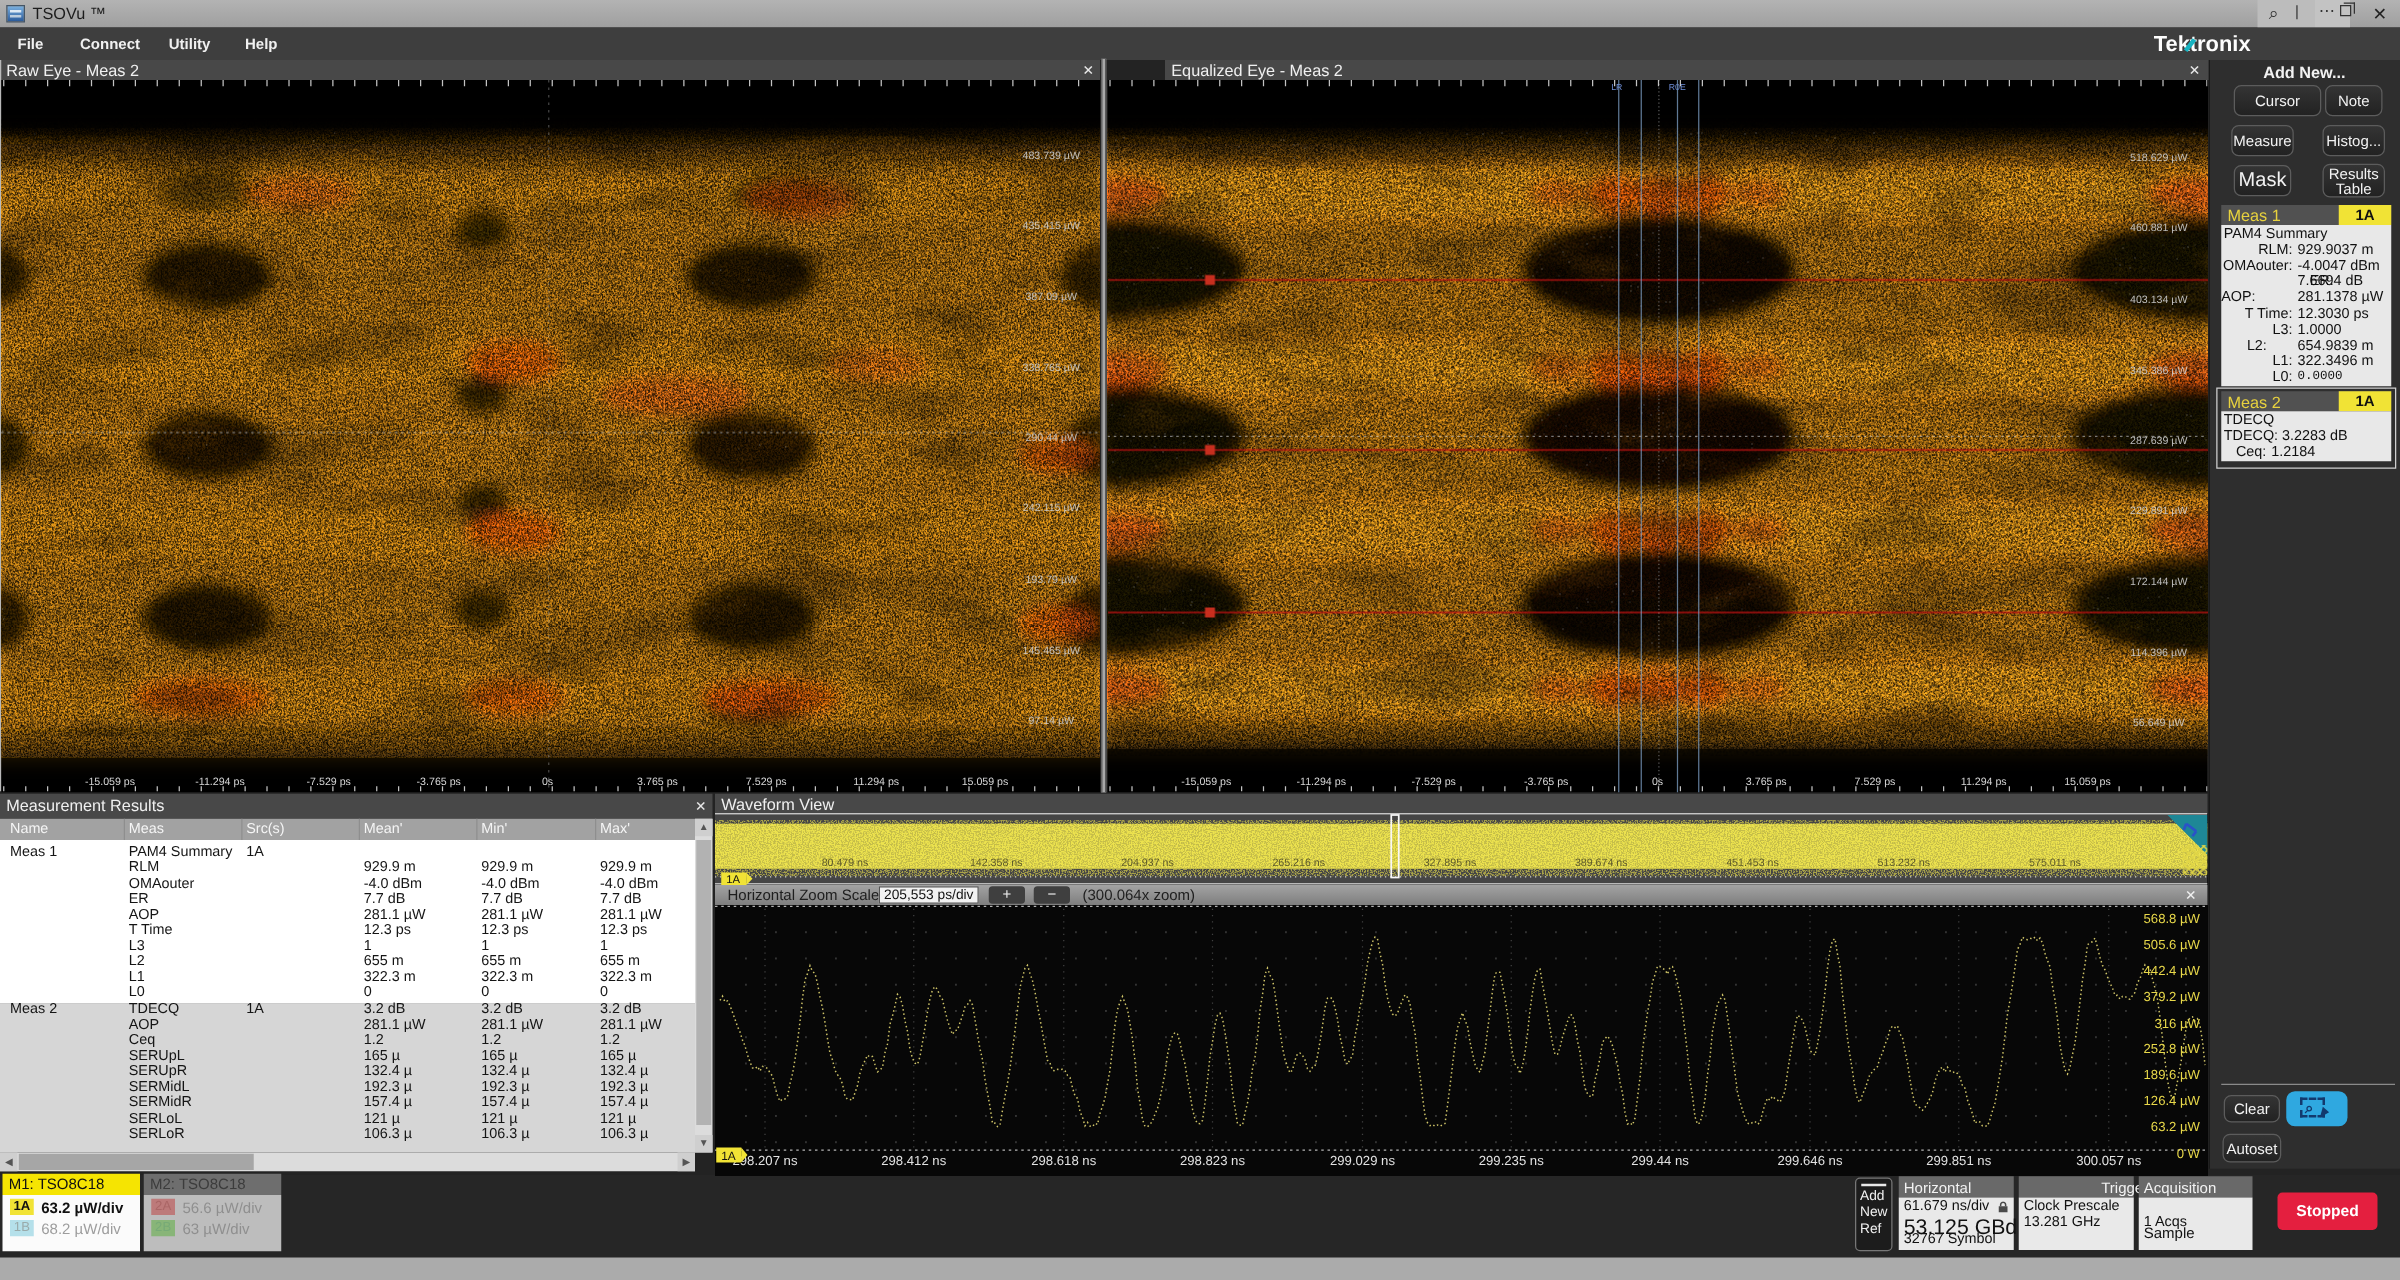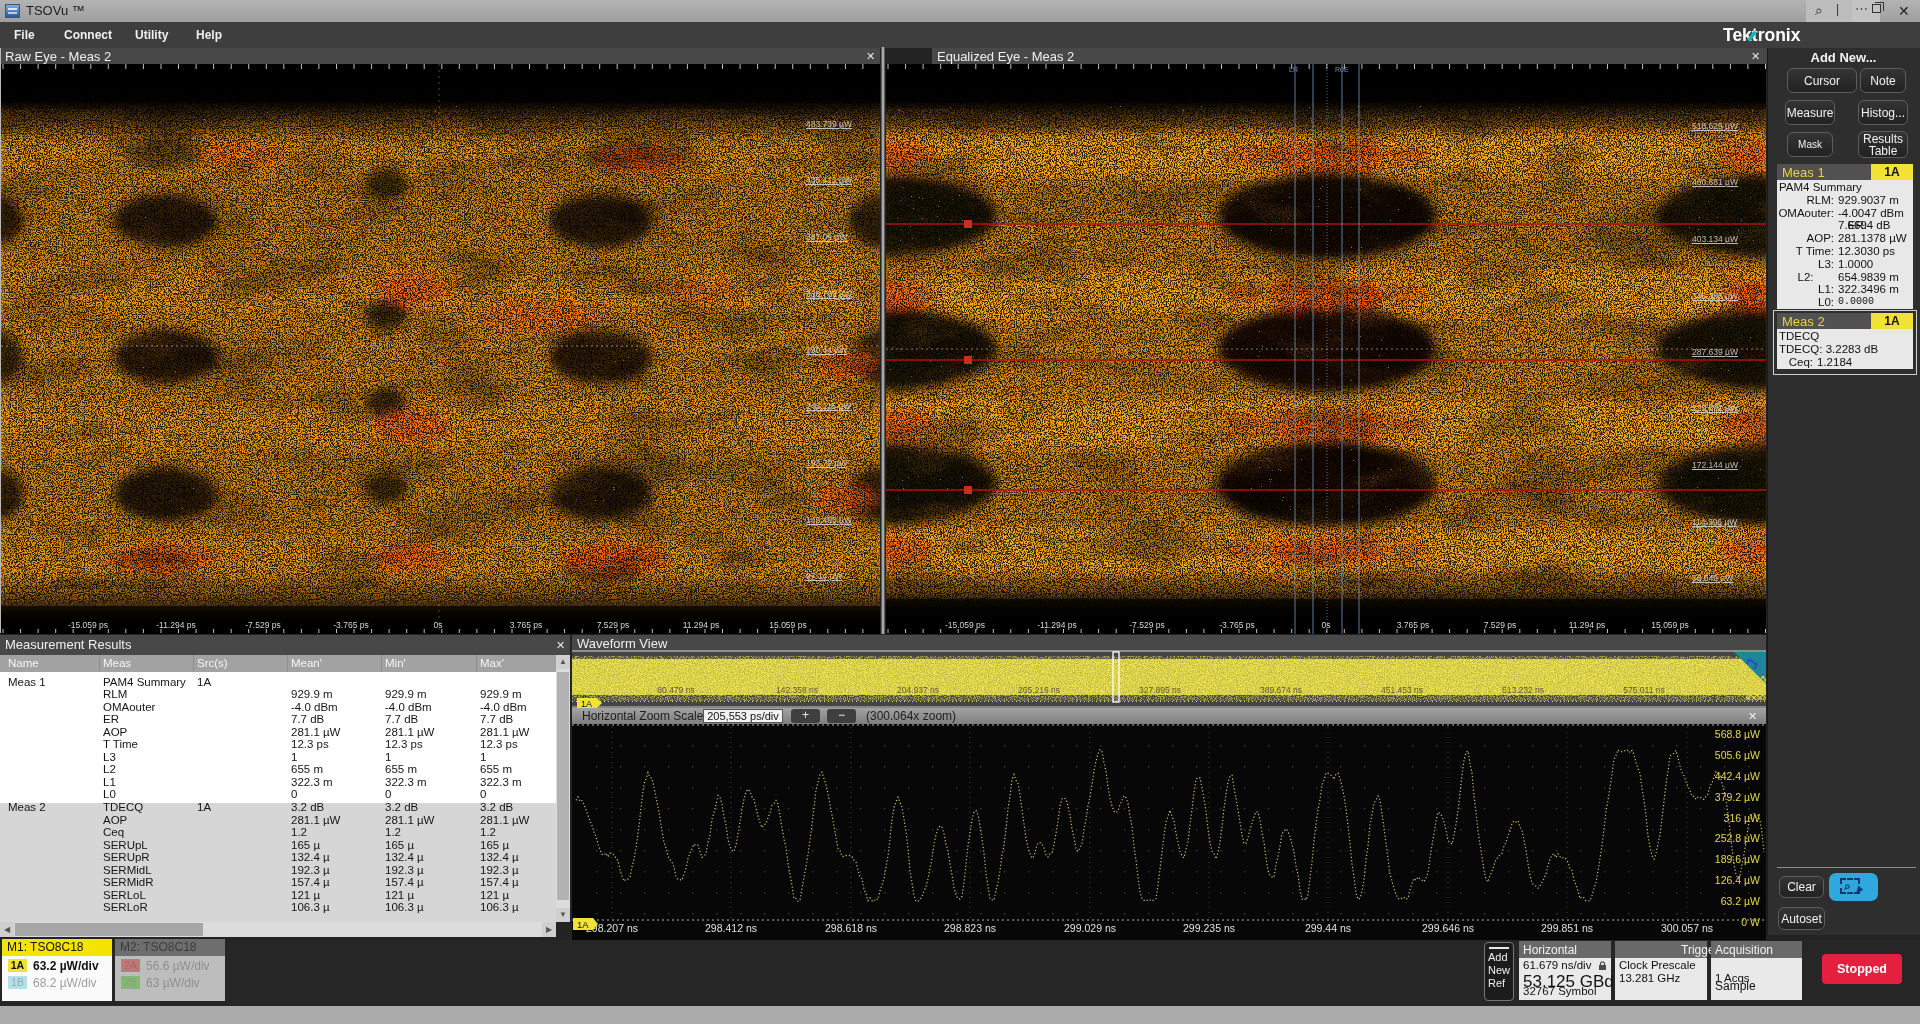--- a/index.html
+++ b/index.html
@@ -1,19 +1,19 @@
 <!DOCTYPE html>
 <html><head><meta charset="utf-8">
 <style>
 * { margin:0; padding:0; box-sizing:border-box; }
 body { width:1920px; height:1024px; background:#232323; font-family:"Liberation Sans",sans-serif; overflow:hidden; position:relative; }
 .abs { position:absolute; }
 .ptitle { position:absolute; background:#484848; color:#f0f0f0; font-size:13px; line-height:17px; padding-left:5px; }
 .btn { position:absolute; background:linear-gradient(#343434,#222); border:1px solid #5c5c5c; border-radius:6px; color:#f2f2f2; font-size:12px; display:flex; align-items:center; justify-content:center; text-align:center; }
-.uwl { position:absolute; color:#cfcfcf; font-size:8.5px; text-align:left; width:58px; opacity:0.9;text-decoration:underline; }
+.uwl { position:absolute; color:#cfcfcf; font-size:8.5px; text-align:center; width:70px; opacity:0.9; }
 .tml { position:absolute; color:#d6d6d6; font-size:8.5px; text-align:center; width:70px; }
 </style></head><body>
 
 <div style="position:absolute;left:0;top:0;width:1920px;height:22px;background:linear-gradient(#b3b3b3,#9f9f9f);"></div>
 <div style="position:absolute;left:5px;top:4px;width:15px;height:14px;background:linear-gradient(#7ab0e0,#2a5a9a);border:1px solid #456;">
     <div style="position:absolute;left:2px;top:3px;width:9px;height:2px;background:#dce8f4"></div>
     <div style="position:absolute;left:2px;top:7px;width:9px;height:2px;background:#bcd"></div>
   </div>
 <div style="position:absolute;left:26px;top:3px;font-size:13px;color:#1c1c1c;">TSOVu ™</div>
 <div style="position:absolute;left:1806px;top:0;width:46px;height:22px;background:#bcbcbc;"></div>
@@ -318,34 +318,34 @@
 <div class="tml" style="left:1378px;top:620px;">3.765 ps</div>
 <div class="tml" style="left:1465px;top:620px;">7.529 ps</div>
 <div class="tml" style="left:1552px;top:620px;">11.294 ps</div>
 <div class="tml" style="left:1635px;top:620px;">15.059 ps</div>
 <div style="position:absolute;left:1767px;top:48px;width:153px;height:887px;background:#2e2e2e;border-left:1px solid #191919;"></div>
 <div style="position:absolute;left:1767px;top:50px;width:153px;text-align:center;font-size:13px;font-weight:bold;color:#f2f2f2;">Add New...</div>
 <div class="btn" style="left:1787px;top:68px;width:70px;height:25px;font-size:12px;">Cursor</div>
 <div class="btn" style="left:1860px;top:68px;width:46px;height:25px;font-size:12px;">Note</div>
 <div class="btn" style="left:1785px;top:100px;width:50px;height:25px;font-size:12px;">Measure</div>
 <div class="btn" style="left:1858px;top:100px;width:50px;height:25px;font-size:12px;">Histog...</div>
-<div class="btn" style="left:1787px;top:132px;width:46px;height:25px;font-size:10px;">Mask</div>
+<div class="btn" style="left:1787px;top:132px;width:46px;height:25px;font-size:16px;">Mask</div>
 <div class="btn" style="left:1858px;top:131px;width:50px;height:27px;font-size:12px;line-height:12px;">Results<br>Table</div>
 <div style="position:absolute;left:1777px;top:164px;width:136px;height:16px;background:#515151;"></div>
 <div style="position:absolute;left:1782px;top:165px;font-size:13px;color:#e8d23e;">Meas 1</div>
 <div style="position:absolute;left:1871px;top:164px;width:42px;height:16px;background:#f1e335;color:#111;font-size:12px;font-weight:bold;text-align:center;line-height:16px;">1A</div>
 <div style="position:absolute;left:1777px;top:180px;width:136px;height:129px;background:#e8e8e8;"></div>
 <div style="position:absolute;left:1779px;top:181px;font-size:11.5px;color:#111;white-space:nowrap;">PAM4 Summary</div>
 <div style="position:absolute;left:1777px;top:193.8px;width:57px;font-size:11.5px;color:#111;text-align:right;white-space:nowrap;">RLM:</div>
 <div style="position:absolute;left:1838px;top:193.8px;font-size:11.5px;color:#111;white-space:nowrap;">929.9037 m</div>
 <div style="position:absolute;left:1777px;top:206.60000000000002px;width:57px;font-size:11.5px;color:#111;text-align:right;white-space:nowrap;">OMAouter:</div>
 <div style="position:absolute;left:1838px;top:206.60000000000002px;font-size:11.5px;color:#111;white-space:nowrap;">-4.0047 dBm</div>
 <div style="position:absolute;left:1810px;top:219.40000000000003px;width:57px;font-size:11.5px;color:#111;text-align:right;white-space:nowrap;">ER:</div>
 <div style="position:absolute;left:1838px;top:219.40000000000003px;font-size:11.5px;color:#111;white-space:nowrap;">7.6694 dB</div>
-<div style="position:absolute;left:1777px;top:232.20000000000005px;width:57px;font-size:11.5px;color:#111;text-align:right;white-space:nowrap;">AOP:</div>
+<div style="position:absolute;left:1777px;top:232.20000000000005px;width:57px;font-size:11.5px;color:#111;text-align:left;white-space:nowrap;">AOP:</div>
 <div style="position:absolute;left:1838px;top:232.20000000000005px;font-size:11.5px;color:#111;white-space:nowrap;">281.1378 µW</div>
 <div style="position:absolute;left:1777px;top:245.00000000000006px;width:57px;font-size:11.5px;color:#111;text-align:right;white-space:nowrap;">T Time:</div>
 <div style="position:absolute;left:1838px;top:245.00000000000006px;font-size:11.5px;color:#111;white-space:nowrap;">12.3030 ps</div>
 <div style="position:absolute;left:1777px;top:257.80000000000007px;width:57px;font-size:11.5px;color:#111;text-align:right;white-space:nowrap;">L3:</div>
 <div style="position:absolute;left:1838px;top:257.80000000000007px;font-size:11.5px;color:#111;white-space:nowrap;">1.0000</div>
 <div style="position:absolute;left:1777px;top:270.6000000000001px;width:57px;font-size:11.5px;color:#111;text-align:center;white-space:nowrap;">L2:</div>
 <div style="position:absolute;left:1838px;top:270.6000000000001px;font-size:11.5px;color:#111;white-space:nowrap;">654.9839 m</div>
 <div style="position:absolute;left:1777px;top:283.4000000000001px;width:57px;font-size:11.5px;color:#111;text-align:right;white-space:nowrap;">L1:</div>
 <div style="position:absolute;left:1838px;top:283.4000000000001px;font-size:11.5px;color:#111;white-space:nowrap;">322.3496 m</div>
 <div style="position:absolute;left:1777px;top:296.2000000000001px;width:57px;font-size:11.5px;color:#111;text-align:right;white-space:nowrap;">L0:</div>

